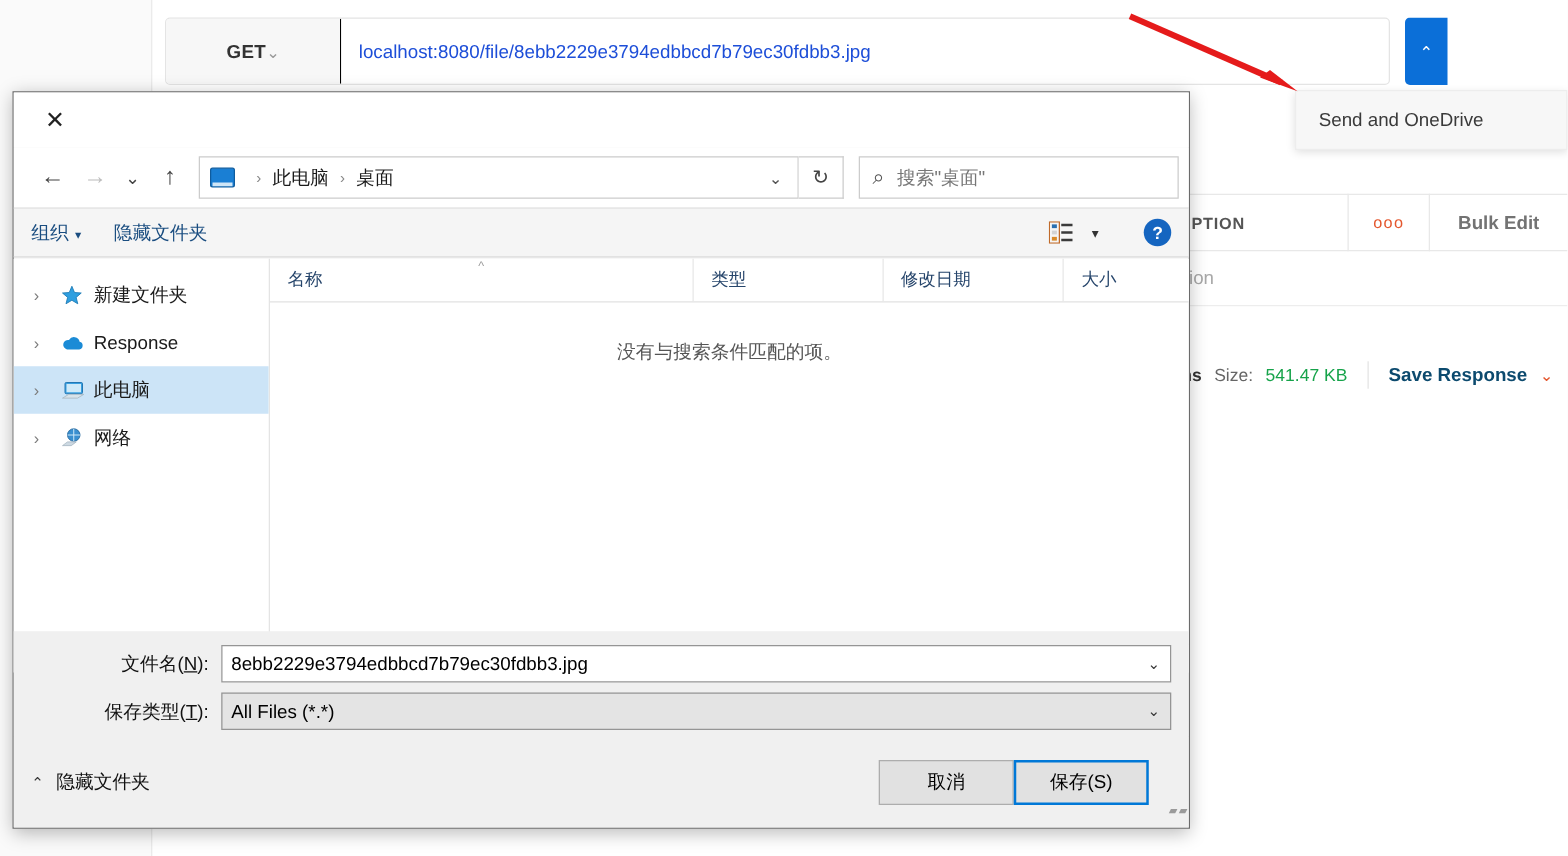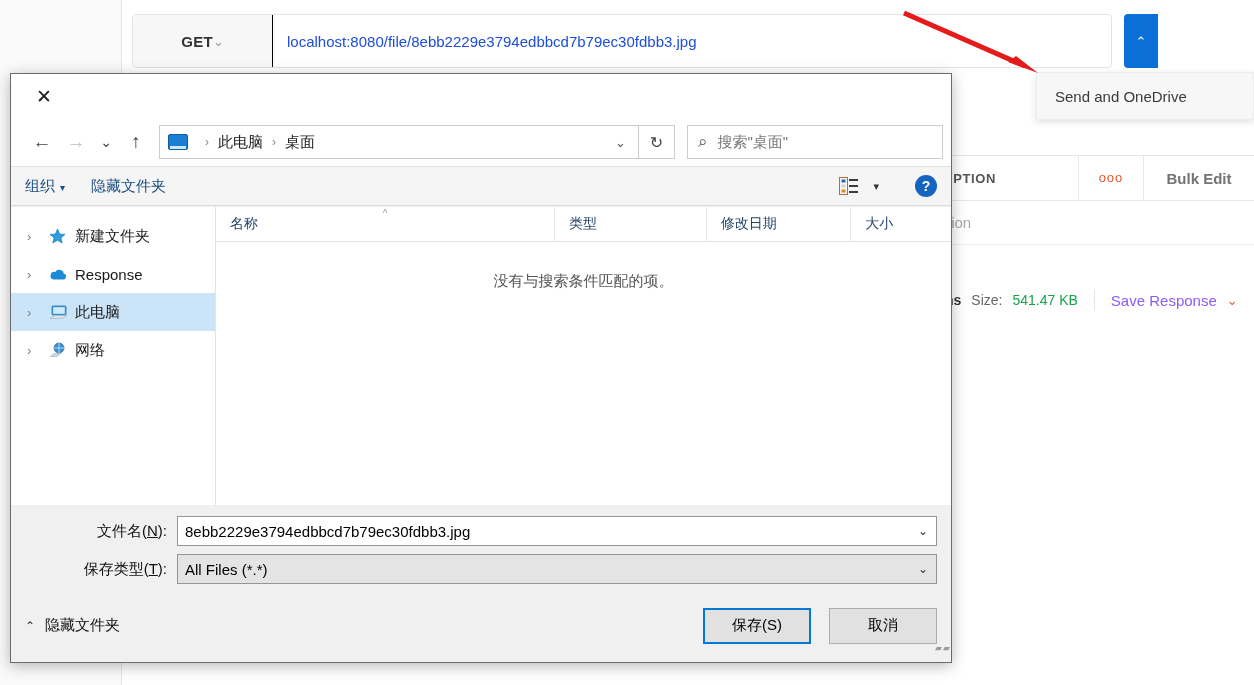--- a/index.html
+++ b/index.html
@@ -85,21 +85,21 @@
   }
   .pm-desc-placeholder { font-size: 15px; color: #a8a8a8; padding-left: 2px; }
   .pm-status-bar {
     position: absolute; left: 945px; top: 278px; right: 0; height: 44px;
     display: flex; align-items: center; font-size: 14px; gap: 10px;
   }
   .pm-time { color: #333; font-weight: 700; font-size: 14px; }
   .pm-size-label { color: #666; }
   .pm-size-val { color: #16a34a; }
   .pm-divider-v { width: 1px; height: 22px; background: #e4e4e4; margin: 0 6px; }
-  .pm-save-resp { color: #8b5cf6; font-weight: 400; font-size: 15px; cursor: pointer; }
+  .pm-save-resp { color: #0c4a6e; font-weight: 700; font-size: 15px; cursor: pointer; }
   .pm-save-caret { color: #e4572e; font-size: 13px; cursor: pointer; }
 
   
   .dlg {
     position: absolute; left: 10px; top: 73px; width: 942px; height: 590px;
     background: #f0f0f0; border: 1px solid #6b6b6b;
     box-shadow: 0 3px 14px rgba(0,0,0,.28);
     box-sizing: border-box; font-family: "Liberation Sans", sans-serif;
   }
   .dlg-titlebar {
@@ -438,19 +438,19 @@
         </div>
       </div>
     </div>
 
     <div class="dlg-footer">
       <span class="hide-folders">
         <span class="hf-caret">⌃</span>
         <span>隐藏文件夹</span>
       </span>
       <span class="footer-spacer"></span>
+      <span class="btn">取消</span>
       <span class="btn primary">保存(S)</span>
-      <span class="btn">取消</span>
       <span class="resize-grip">▰▰</span>
     </div>
 
   </div>
 </div>
 
 </body></html>

